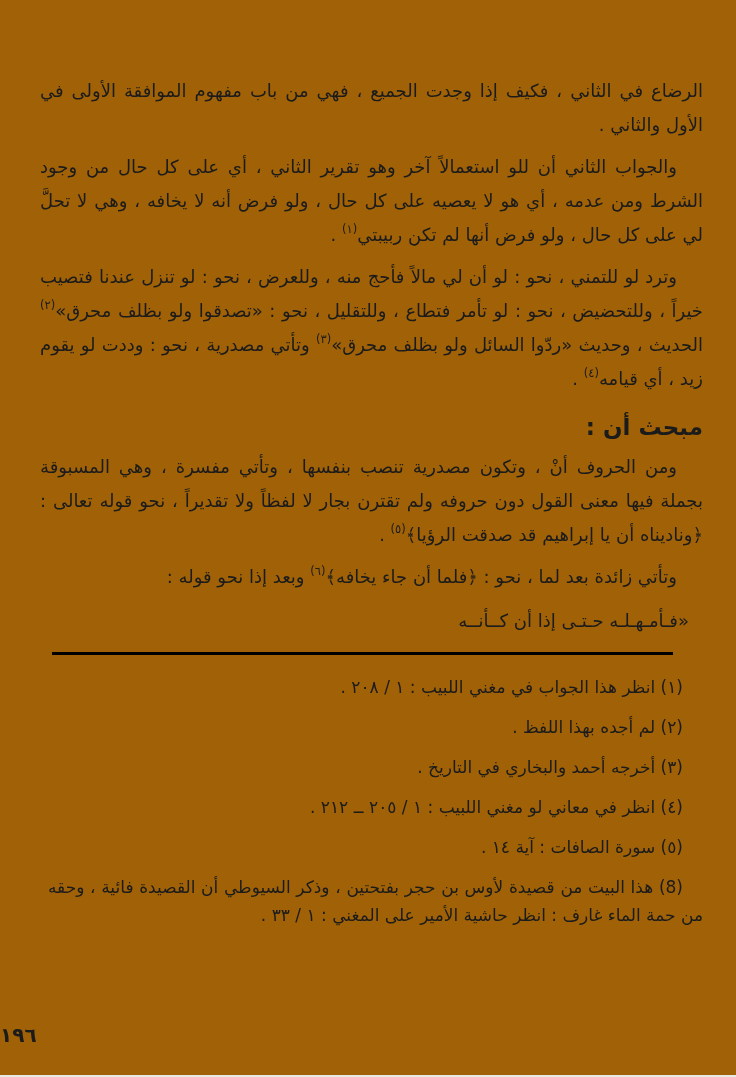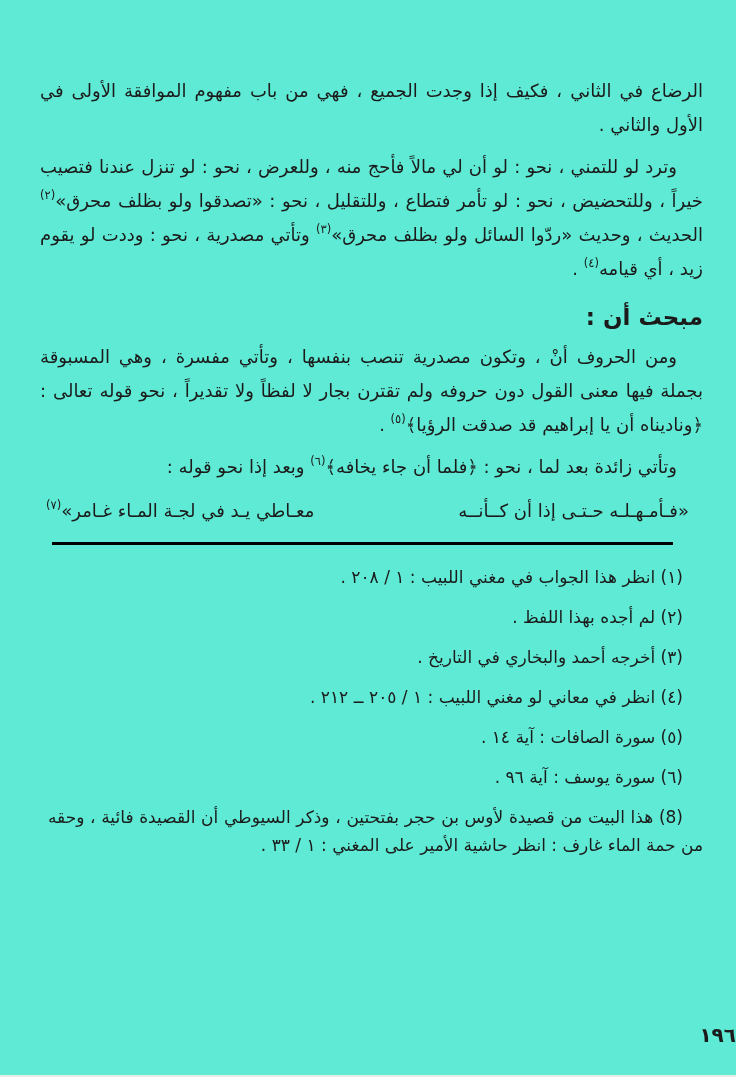--- a/index.html
+++ b/index.html
@@ -2,21 +2,21 @@
 <html lang="ar"><head>
 <meta charset="utf-8">
 <style>
   html, body { margin: 0; padding: 0; background: #ffffff; }
 
   .page {
     position: relative;
     width: 736px;
     height: 1077px;
     box-sizing: border-box;
-    background: #5eead4;
+    background: #a16207;
     color: #1b1b1b;
     direction: rtl;
     font-family: "DejaVu Sans", sans-serif;
     padding: 74px 33px 0 40px;
     overflow: hidden;
   }
 
   .body-text { width: 100%; }
 
   .para {
@@ -67,21 +67,21 @@
     margin: 0 0 12px 8px;
     text-align: justify;
     text-indent: 20px;
   }
 
   .page-number {
     position: absolute;
     left: 0;
     right: 0;
     bottom: 30px;
-    text-align: right;
+    text-align: left;
     font-size: 20px;
     font-weight: bold;
     letter-spacing: 1px;
   }
 
   .scan-edge {
     position: absolute;
     left: 0;
     right: 0;
     bottom: 0;
@@ -91,45 +91,44 @@
 </style>
 </head>
 <body>
 
 <div class="page" dir="rtl">
 
   <main class="body-text">
 
     <p class="para no-indent"><span>الرضاع في الثاني ، فكيف إذا وجدت الجميع ، فهي من باب مفهوم الموافقة الأولى في الأول والثاني .</span></p>
 
+    <p class="para"><span>والجواب الثاني أن للو استعمالاً آخر وهو تقرير الثاني ، أي على كل حال من وجود الشرط ومن عدمه ، أي هو لا يعصيه على كل حال ، ولو فرض أنه لا يخافه ، وهي لا تحلَّ لي على كل حال ، ولو فرض أنها لم تكن ربيبتي</span><sup class="fnref">(١)</sup><span> .</span></p>
 
     <p class="para"><span>وترد لو للتمني ، نحو : لو أن لي مالاً فأحج منه ، وللعرض ، نحو : لو تنزل عندنا فتصيب خيراً ، وللتحضيض ، نحو : لو تأمر فتطاع ، وللتقليل ، نحو : «تصدقوا ولو بظلف محرق»</span><sup class="fnref">(٢)</sup><span> الحديث ، وحديث «ردّوا السائل ولو بظلف محرق»</span><sup class="fnref">(٣)</sup><span> وتأتي مصدرية ، نحو : وددت لو يقوم زيد ، أي قيامه</span><sup class="fnref">(٤)</sup><span> .</span></p>
 
     <h2 class="section-heading">مبحث أن :</h2>
 
     <p class="para"><span>ومن الحروف أنْ ، وتكون مصدرية تنصب بنفسها ، وتأتي مفسرة ، وهي المسبوقة بجملة فيها معنى القول دون حروفه ولم تقترن بجار لا لفظاً ولا تقديراً ، نحو قوله تعالى : ﴿وناديناه أن يا إبراهيم قد صدقت الرؤيا﴾</span><sup class="fnref">(٥)</sup><span> .</span></p>
 
     <p class="para"><span>وتأتي زائدة بعد لما ، نحو : ﴿فلما أن جاء يخافه﴾</span><sup class="fnref">(٦)</sup><span> وبعد إذا نحو قوله :</span></p>
 
     <div class="verse">
       <span class="hemistich">«فـأمـهـلـه حـتـى إذا أن كــأنــه</span>
-      <span class="hemistich"><span>معـاطي يـد في لجـة المـاء غـامر»</span><sup class="fnref">(٧)</sup></span>
     </div>
 
   </main>
 
   <hr class="footnote-rule">
 
   <section class="footnotes">
     <p class="footnote"><span>(١) انظر هذا الجواب في مغني اللبيب : ١ / ٢٠٨ .</span></p>
     <p class="footnote"><span>(٢) لم أجده بهذا اللفظ .</span></p>
     <p class="footnote"><span>(٣) أخرجه أحمد والبخاري في التاريخ .</span></p>
     <p class="footnote"><span>(٤) انظر في معاني لو مغني اللبيب : ١ / ٢٠٥ ــ ٢١٢ .</span></p>
     <p class="footnote"><span>(٥) سورة الصافات : آية ١٤ .</span></p>
-    <p class="footnote"><span>(٦) سورة يوسف : آية ٩٦ .</span></p>
     <p class="footnote"><span>(8) هذا البيت من قصيدة لأوس بن حجر بفتحتين ، وذكر السيوطي أن القصيدة فائية ، وحقه من حمة الماء غارف : انظر حاشية الأمير على المغني : ١ / ٣٣ .</span></p>
   </section>
 
   <div class="page-number">١٩٦</div>
 
   <div class="scan-edge"></div>
 
 </div>
 
 </body></html>

